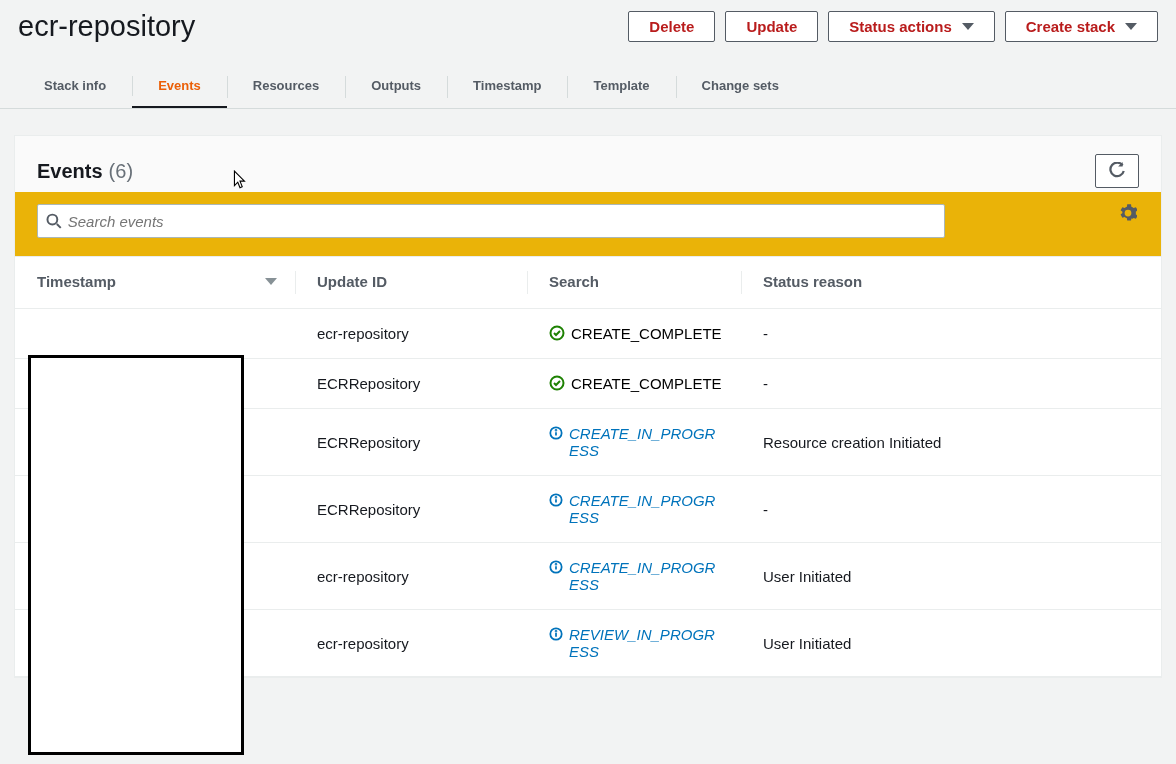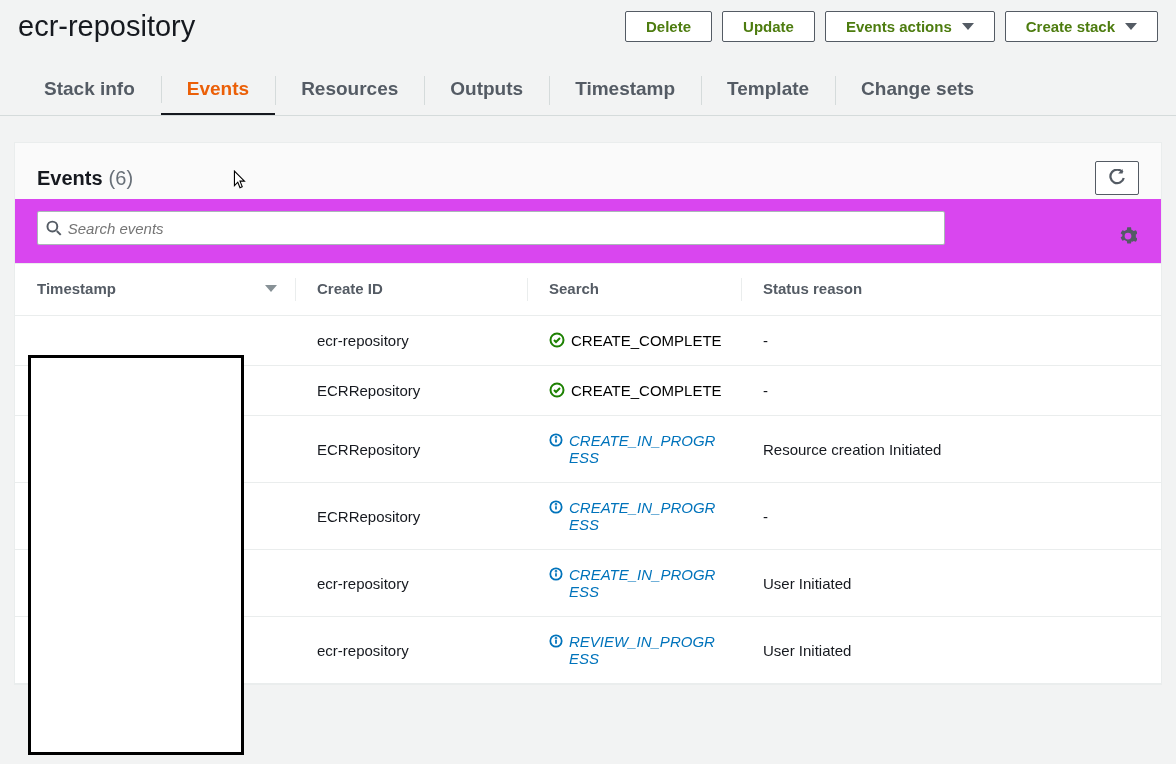--- a/index.html
+++ b/index.html
@@ -26,41 +26,41 @@
     display: flex;
     gap: 10px;
   }
   .btn {
     background: #fff;
     border: 1px solid #545b64;
     border-radius: 2px;
     padding: 6px 20px;
     font-size: 15px;
     font-weight: 700;
-    color: #4d7c0f;
+    color: #b91c1c;
     cursor: pointer;
     display: inline-flex;
     align-items: center;
     gap: 10px;
   }
   .caret-down {
     width: 0; height: 0;
     border-left: 6px solid transparent;
     border-right: 6px solid transparent;
     border-top: 7px solid #545b64;
   }
   .tabs {
     display: flex;
     padding: 25px 18px 0 18px;
     border-bottom: 1px solid #d5dbdb;
     gap: 0;
   }
   .tab {
     padding: 10px 26px 13px 26px;
-    font-size: 19px;
+    font-size: 13px;
     font-weight: 700;
     color: #545b64;
     cursor: pointer;
     position: relative;
   }
   .tab.active {
     color: #eb5f07;
     border-bottom: 2px solid #16191f;
   }
   .tab + .tab::before {
@@ -107,24 +107,24 @@
     border: 1px solid #545b64;
     border-radius: 2px;
     background: #fff;
     display: flex;
     align-items: center;
     justify-content: center;
     cursor: pointer;
   }
   .search-row {
     display: flex;
-    align-items: flex-end;
+    align-items: flex-start;
     padding: 12px 22px 18px 22px;
     gap: 20px;
-    background: #d946ef;
+    background: #eab308;
     border-bottom: 1px solid #eaeded;
   }
   .search-box {
     flex: 0 0 908px;
     display: flex;
     align-items: center;
     border: 1px solid #aab7b8;
     border-radius: 2px;
     background: #fff;
     height: 34px;
@@ -208,21 +208,21 @@
 </style>
 </head>
 <body>
 
 <div class="header-row">
   <h1 class="stack-title">ecr-repository</h1>
   <div class="header-buttons">
     <button class="btn">Delete</button>
     <button class="btn">Update</button>
     <button class="btn">
-      <span>Events actions</span>
+      <span>Status actions</span>
       <span class="caret-down"></span>
     </button>
     <button class="btn">
       <span>Create stack</span>
       <span class="caret-down"></span>
     </button>
   </div>
 </div>
 
 <div class="tabs">
@@ -267,21 +267,21 @@
     <table class="events">
       <thead>
         <tr>
           <th class="col-ts">
             <div class="th-inner">
               <span>Timestamp</span>
               <span class="sort-caret"></span>
             </div>
           </th>
           <th class="col-lid">
-            <span>Create ID</span>
+            <span>Update ID</span>
           </th>
           <th class="col-status">
             <span>Search</span>
           </th>
           <th>
             <span>Status reason</span>
           </th>
         </tr>
       </thead>
       <tbody id="events-body">

